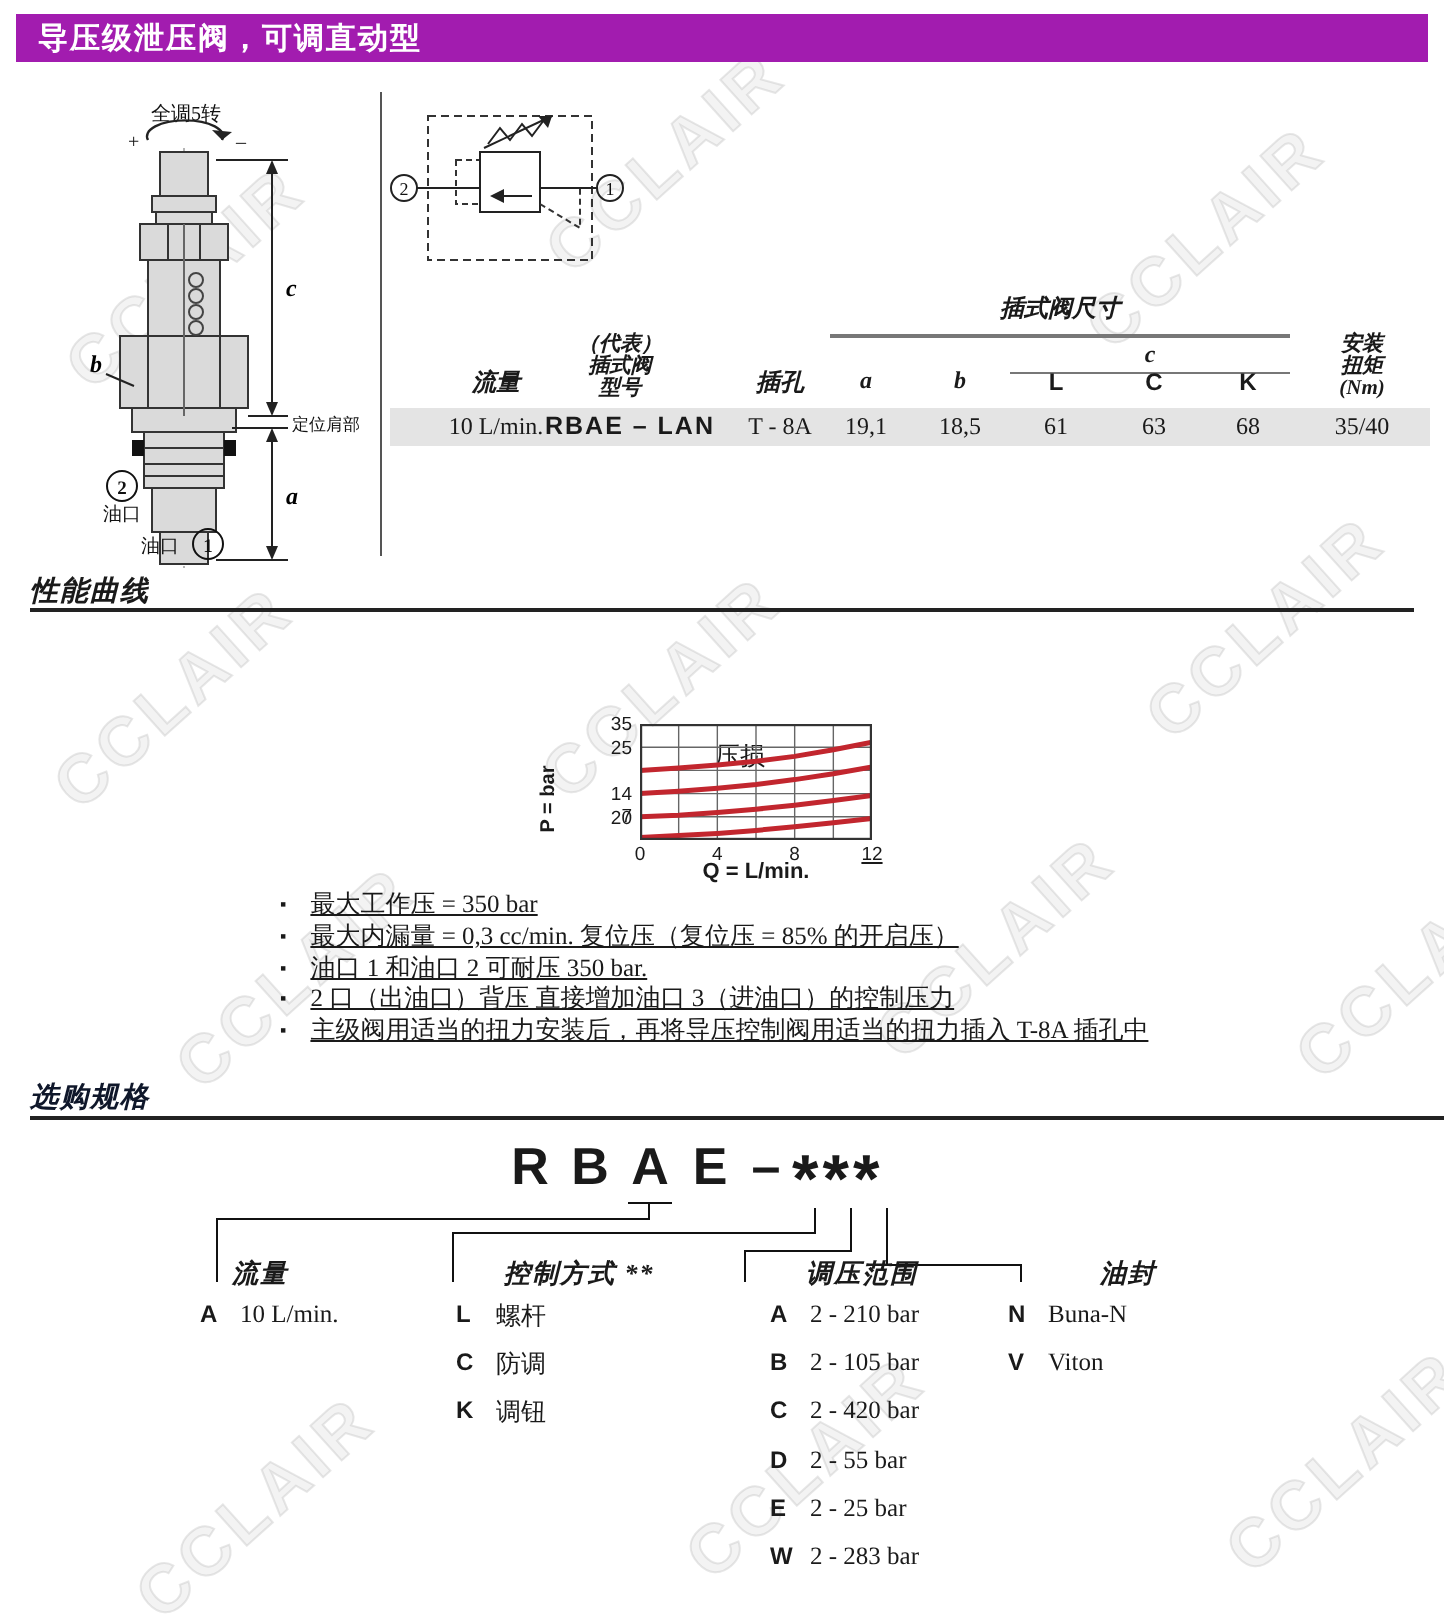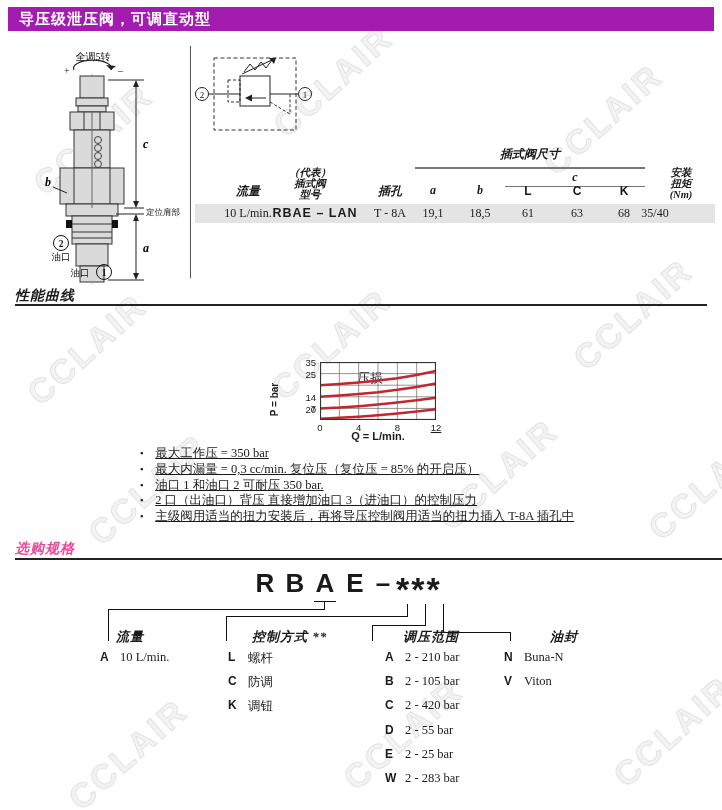--- a/index.html
+++ b/index.html
@@ -45,21 +45,21 @@
   .mdash{display:inline-block;width:26px;text-align:center;font:bold 26px "Liberation Sans",sans-serif;}
   .mstars{display:inline-block;font:bold 34px "Liberation Sans",sans-serif;letter-spacing:2px;vertical-align:-9px;}
   .ln{position:absolute;background:#111;}
   
   .ocol{position:absolute;top:628px;width:175px;height:182px;}
   .olabel{position:absolute;top:0;font:bold italic 13px "Liberation Serif",serif;font-style:italic;letter-spacing:1px;white-space:nowrap;}
   .oitem{position:absolute;left:0;height:18px;white-space:nowrap;}
   .ocode{position:absolute;left:6px;font:bold 12px "Liberation Sans",sans-serif;}
   .oval{position:absolute;left:26px;font:12.5px "Liberation Serif",serif;}
   .dimtxt{font:bold italic 12px "Liberation Serif",serif;}
-  .ordercolor{color:#ec4899;}
+  .ordercolor{color:#0f172a;}
 </style>
 </head>
 <body>
 
 <div id="page">
 
   <div id="wmlayer">
       <div class="wm" style="left: 20px; top: 120px;">CCLAIR</div>
       <div class="wm" style="left: 260px; top: 62px;">CCLAIR</div>
       <div class="wm" style="left: 530px; top: 100px;">CCLAIR</div>
@@ -187,21 +187,21 @@
 
   <div class="grayrow"></div>
   <div class="td" style="left:198px;width:100px">10 L/min.</div>
   <div class="td tdb" style="left:260px;width:110px">RBAE – LAN</div>
   <div class="td" style="left:350px;width:80px">T - 8A</div>
   <div class="td" style="left:413px;width:40px">19,1</div>
   <div class="td" style="left:460px;width:40px">18,5</div>
   <div class="td" style="left:508px;width:40px">61</div>
   <div class="td" style="left:557px;width:40px">63</div>
   <div class="td" style="left:604px;width:40px">68</div>
-  <div class="td" style="left:620px;width:70px">35/40</div>
+  <div class="td" style="left:646px;width:70px">35/40</div>
 
   <div class="sechead" style="left:15px;top:287px">性能曲线</div>
   <div class="secline" style="left:15px;top:304px;width:692px"></div>
 
   <div id="chart">
     <div class="csub">压损</div>
     <div class="ylab">P = bar</div>
     <svg id="plot" width="116" height="58" viewBox="0 0 116 58">
         <g stroke="#666" stroke-width="0.7">
           <line x1="0" y1="0" x2="0" y2="58"></line>

